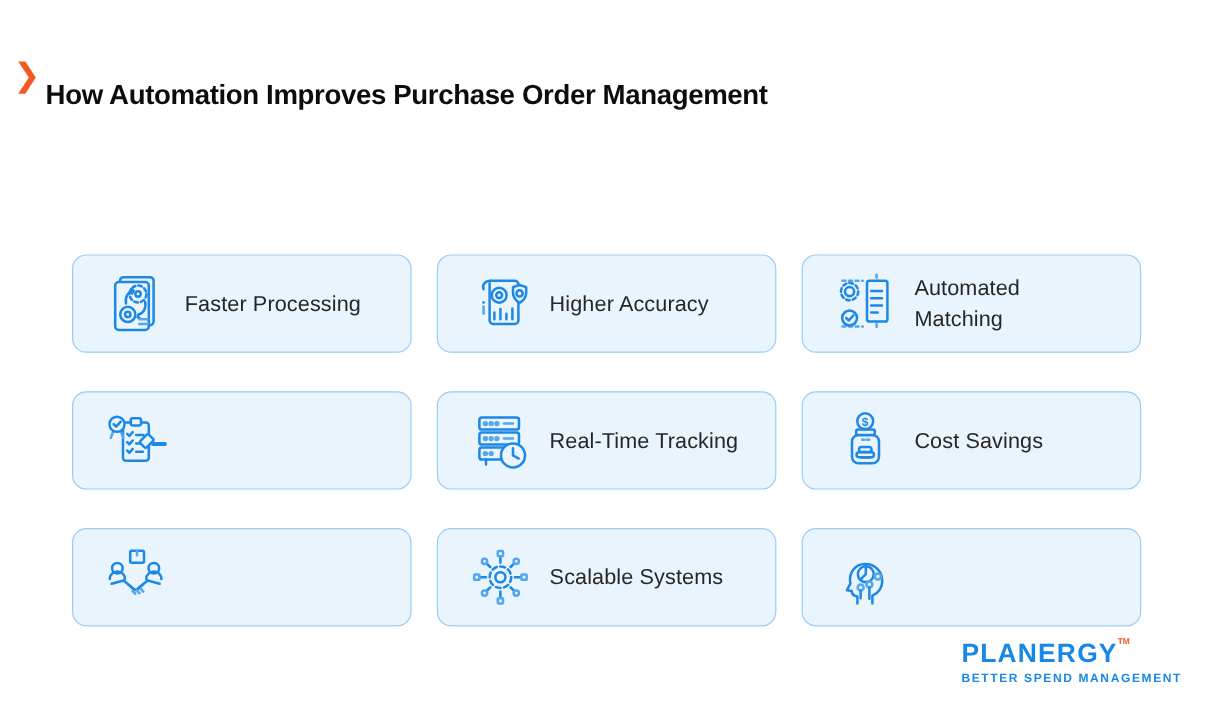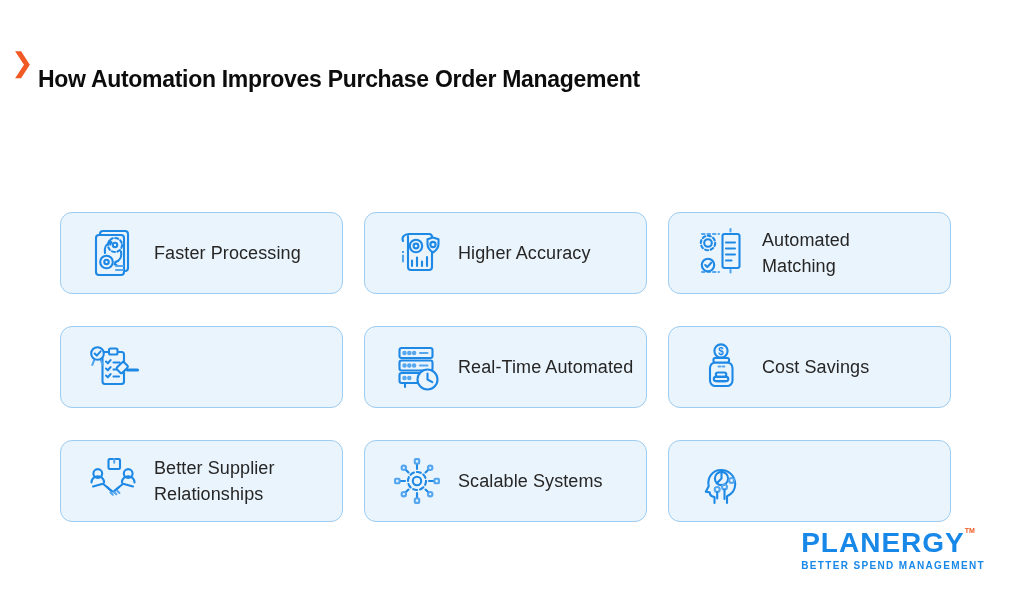--- a/index.html
+++ b/index.html
@@ -27,21 +27,21 @@
   .icon-box svg{width:56px;height:56px;color:#1E88E5;}
   .label{
     font-size:18px;line-height:26px;color:#262626;max-width:185px;letter-spacing:0.1px;
   }
   .card:nth-child(3) .label{max-width:120px;}
   .card:nth-child(7) .label{max-width:142px;}
   .footer{
     position:absolute;right:39px;bottom:18px;text-align:left;
   }
   .brand{
-    font-size:28px;font-weight:800;letter-spacing:1px;color:#1888E8;line-height:1;
+    font-size:22px;font-weight:800;letter-spacing:1px;color:#1888E8;line-height:1;
   }
   .tm{
     font-size:7px;font-weight:700;color:#F15A24;vertical-align:top;position:relative;top:-2px;letter-spacing:0;
   }
   .tagline{
     font-size:10px;font-weight:700;letter-spacing:1.35px;color:#1888E8;margin-top:3px;
   }
 </style>
 </head>
 <body>
@@ -139,21 +139,21 @@
               <circle cx="25.1" cy="26.5" r="1.2"></circle>
             <path d="M31,26.5 h7.5"></path>
             <circle cx="15.5" cy="39" r="1.2"></circle>
               <circle cx="20.3" cy="39" r="1.2"></circle>
           </g>
           <path d="M16,44 v4 M38,44 v2"></path>
           <circle cx="38.5" cy="40.5" r="10" fill="#EAF4FC"></circle>
           <path d="M38.5,40.5 v-6 M38.5,40.5 l4.8,2.6"></path>
         </svg>
       </span>
-      <span class="label">Real-Time Automated</span>
+      <span class="label">Real-Time Tracking</span>
     </div>
 
     <div class="card">
       <span class="icon-box">
         <svg viewBox="0 0 56 56" fill="none" stroke="currentColor" stroke-width="2.1" stroke-linecap="round" stroke-linejoin="round">
           <rect x="17" y="23.5" width="22.5" height="23.5" rx="5.5"></rect>
           <rect x="20.5" y="19" width="15.5" height="4.5" rx="1.5" fill="#EAF4FC"></rect>
           <circle cx="28" cy="12" r="6.6" fill="#EAF4FC"></circle>
           <text x="28" y="15.6" text-anchor="middle" font-size="10" font-weight="bold" fill="currentColor" stroke="none" font-family="Liberation Sans, sans-serif">$</text>
           <path d="M25.5,27.5 h1.8 M29.5,27.5 h1.8" stroke="#53A6EF"></path>
@@ -173,21 +173,20 @@
           <circle cx="12.8" cy="20.5" r="4.4"></circle>
           <circle cx="43.2" cy="20.5" r="4.4"></circle>
           <path d="M6.5,29.5 a6.3,6.3 0 0 1 12.6,0"></path>
           <path d="M36.9,29.5 a6.3,6.3 0 0 1 12.6,0"></path>
           <path d="M8,33.5 l10,-2.8 8,6.8"></path>
           <path d="M48,33.5 l-10,-2.8 -8,6.8"></path>
           <path d="M22,34 l4,3.6 c1.2,1.1 2.8,1.1 4,0 l4,-3.6"></path>
           <path d="M25.5,39.5 l2.3,2.3 M29,39 l2.3,2.3 M32.4,38 l2,2" stroke="#53A6EF"></path>
         </svg>
       </span>
-      <span class="label">Better Supplier Relationships</span>
     </div>
 
     <div class="card">
       <span class="icon-box">
         <svg viewBox="0 0 56 56" fill="none" stroke="currentColor" stroke-width="2.1" stroke-linecap="round" stroke-linejoin="round">
           <circle cx="28" cy="28" r="9" stroke-dasharray="4 3"></circle>
           <circle cx="28" cy="28" r="4.2"></circle>
           <path d="M40,28 h5 M16,28 h-5 M28,16 v-5 M28,40 v5"></path>
           <rect x="45.5" y="25.8" width="4.4" height="4.4" rx="0.8" stroke="#53A6EF"></rect>
           <rect x="6.1" y="25.8" width="4.4" height="4.4" rx="0.8" stroke="#53A6EF"></rect>

